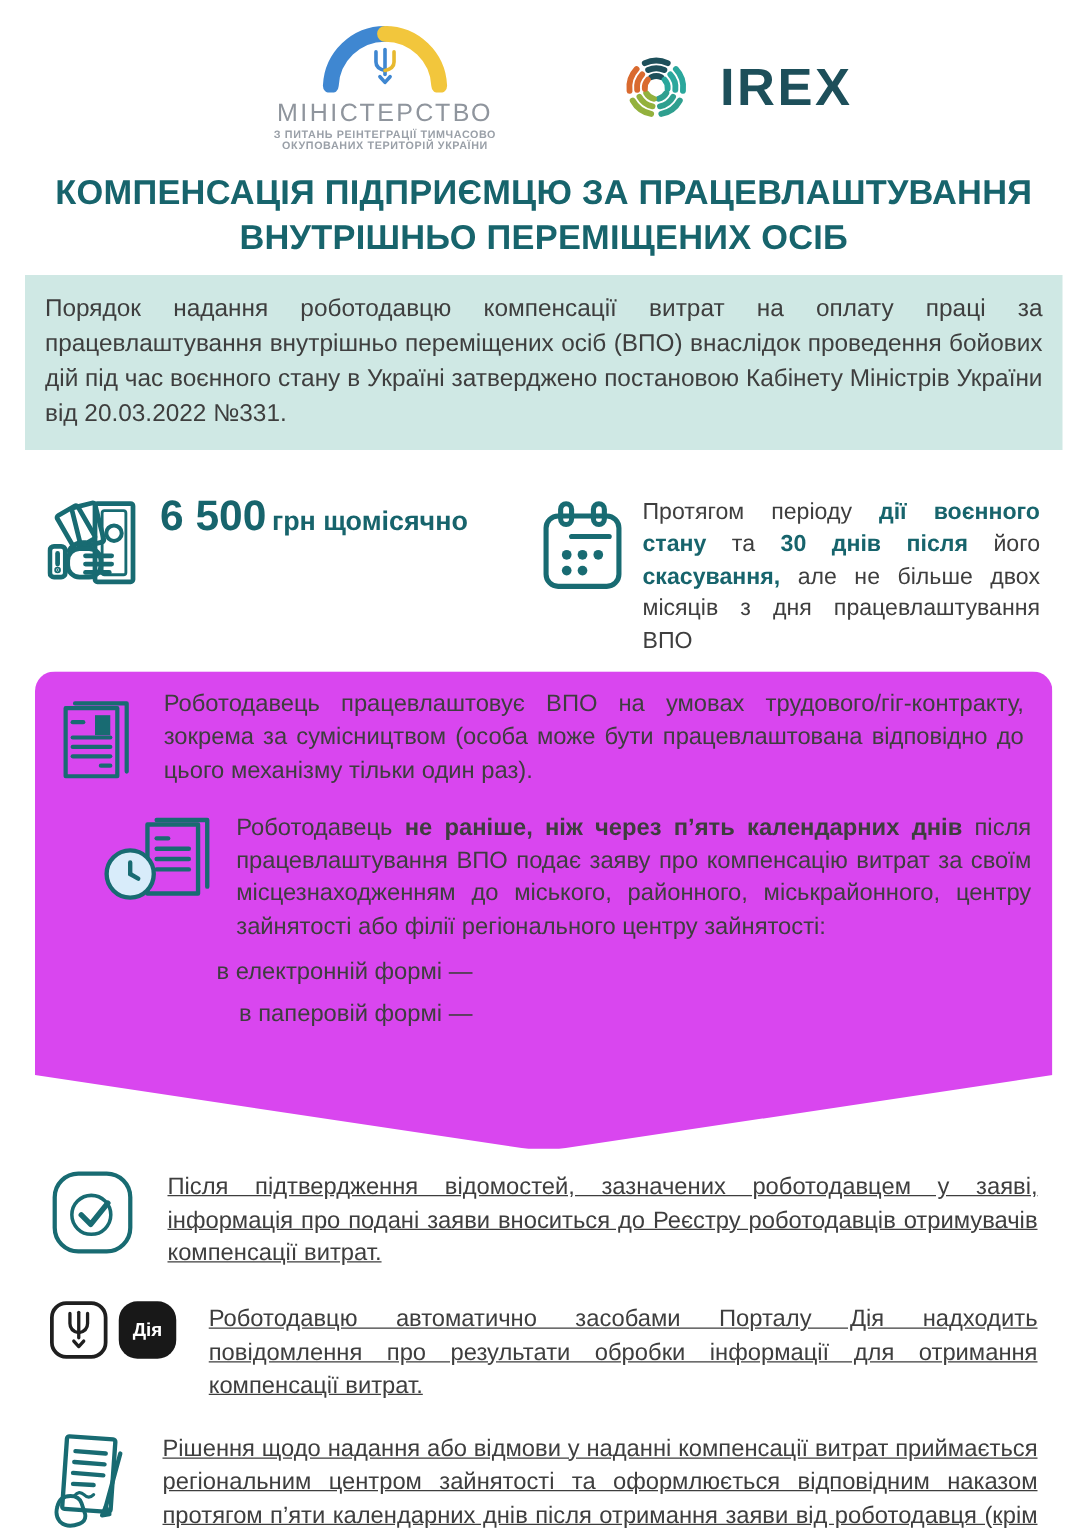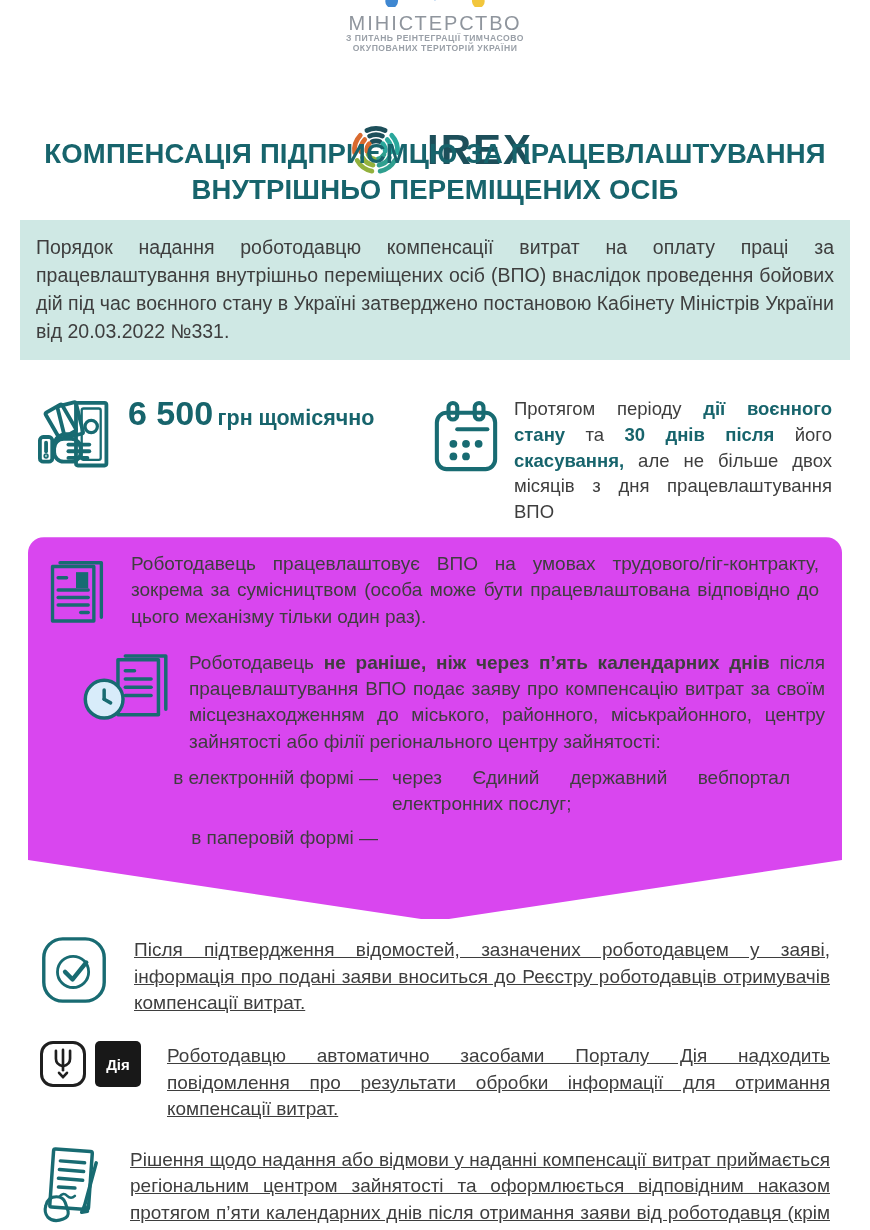--- a/index.html
+++ b/index.html
@@ -1,21 +1,21 @@
 <!DOCTYPE html>
 <html><head>
 <meta charset="utf-8">
 <style>
   html,body{margin:0;padding:0;background:#ffffff;}
   .page{
     position:relative;width:870px;height:1230px;overflow:hidden;background:#fff;
     font-family:"Liberation Sans", sans-serif;color:#3e3e3e;box-sizing:border-box;
   }
   
-  .logos{display:flex;justify-content:center;align-items:center;gap:58px;padding-top:20px;height:100px;flex-direction:column;}
+  .logos{display:flex;justify-content:center;align-items:center;gap:58px;padding-top:20px;height:100px;}
   .min-logo{width:240px;text-align:center;line-height:1.12;}
   .min-name{font-size:20px;letter-spacing:2px;color:#8f959d;margin-top:1px;}
   .min-sub{font-size:8.6px;font-weight:bold;letter-spacing:.5px;color:#9aa0a8;}
   .irex-logo{display:flex;align-items:center;gap:12px;}
   .irex-text{font-size:42px;font-weight:bold;color:#1d4f5a;letter-spacing:2px;}
   .sss-logo{width:62px;height:62px;border:2.5px solid #17626b;border-radius:50%;
     display:flex;align-items:center;justify-content:center;}
   .sss-text{font-size:25px;font-weight:bold;font-style:italic;color:#155e66;letter-spacing:-4px;padding-right:4px;}
   
   .title{margin:16px 30px 0;text-align:center;font-size:27.5px;font-weight:bold;
@@ -52,21 +52,21 @@
   .ch-label{width:335px;flex:none;text-align:right;font-size:19px;line-height:1.38;}
   .ch-desc{margin-left:14px;width:398px;font-size:19px;line-height:1.38;text-align:justify;}
   
   .step{display:flex;align-items:flex-start;margin:16px 40px 0;}
   .step p{margin:2px 0 0 26px;font-size:19px;line-height:1.4;text-align:justify;flex:1;text-decoration:underline;}
   .step.diia{margin-top:24px;}
   .step.decision{margin-top:22px;}
   .diia-icons{display:flex;gap:9px;flex:none;}
   .diia-trident{width:46px;height:46px;border:3px solid #1f1f1f;border-radius:13px;background:#fff;
     display:flex;align-items:center;justify-content:center;box-sizing:border-box;}
-  .diia-app{width:46px;height:46px;border-radius:5px;background:#181818;color:#fff;
+  .diia-app{width:46px;height:46px;border-radius:15px;background:#181818;color:#fff;
     display:flex;align-items:center;justify-content:center;font-size:15px;font-weight:bold;}
   .ic{flex:none;}
 </style>
 </head>
 <body>
 
 <div class="page">
 
   <header class="logos">
     <div class="min-logo">
@@ -179,21 +179,20 @@
         <circle cx="23" cy="53" r="20.5" fill="#d8ecfa"></circle>
         <line x1="23" y1="53" x2="23" y2="43"></line>
         <line x1="23" y1="53" x2="30" y2="57"></line>
       </svg>
       <p class="jt"><span>Роботодавець </span><span class="bd">не раніше, ніж через п’ять календарних днів</span><span> після працевлаштування ВПО подає заяву про компенсацію витрат за своїм місцезнаходженням до міського, районного, міськрайонного, центру зайнятості або філії регіонального центру зайнятості:</span></p>
     </div>
 
     <div class="channels">
       <div class="ch-row">
         <div class="ch-label">в електронній формі —</div>
-        <div class="ch-desc">через Єдиний державний вебпортал електронних послуг;</div>
       </div>
       <div class="ch-row">
         <div class="ch-label">в паперовій формі —</div>
       </div>
     </div>
   </section>
 
   <section class="step">
     <svg class="ic" width="68" height="70" viewBox="0 0 72 74" fill="none" stroke="#186b72" stroke-width="3.6" stroke-linecap="round" stroke-linejoin="round">
       <rect x="4" y="4" width="64" height="66" rx="20"></rect>

